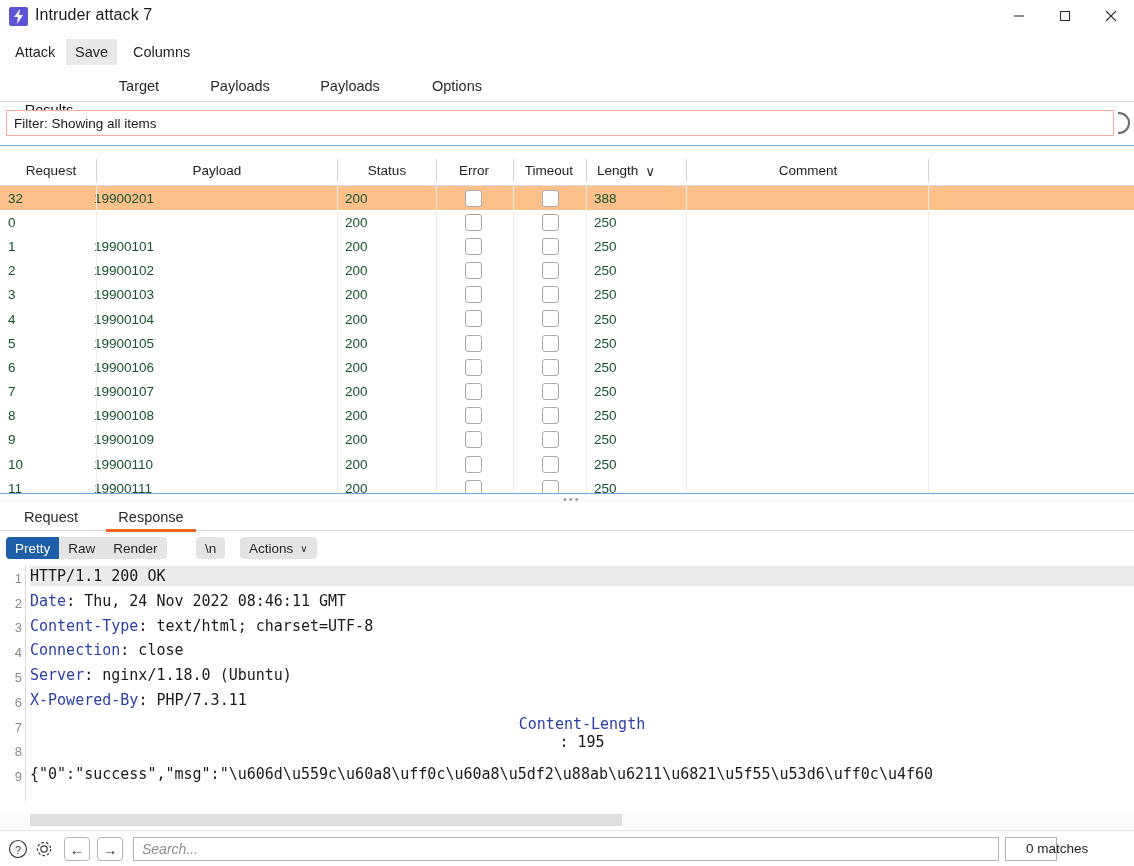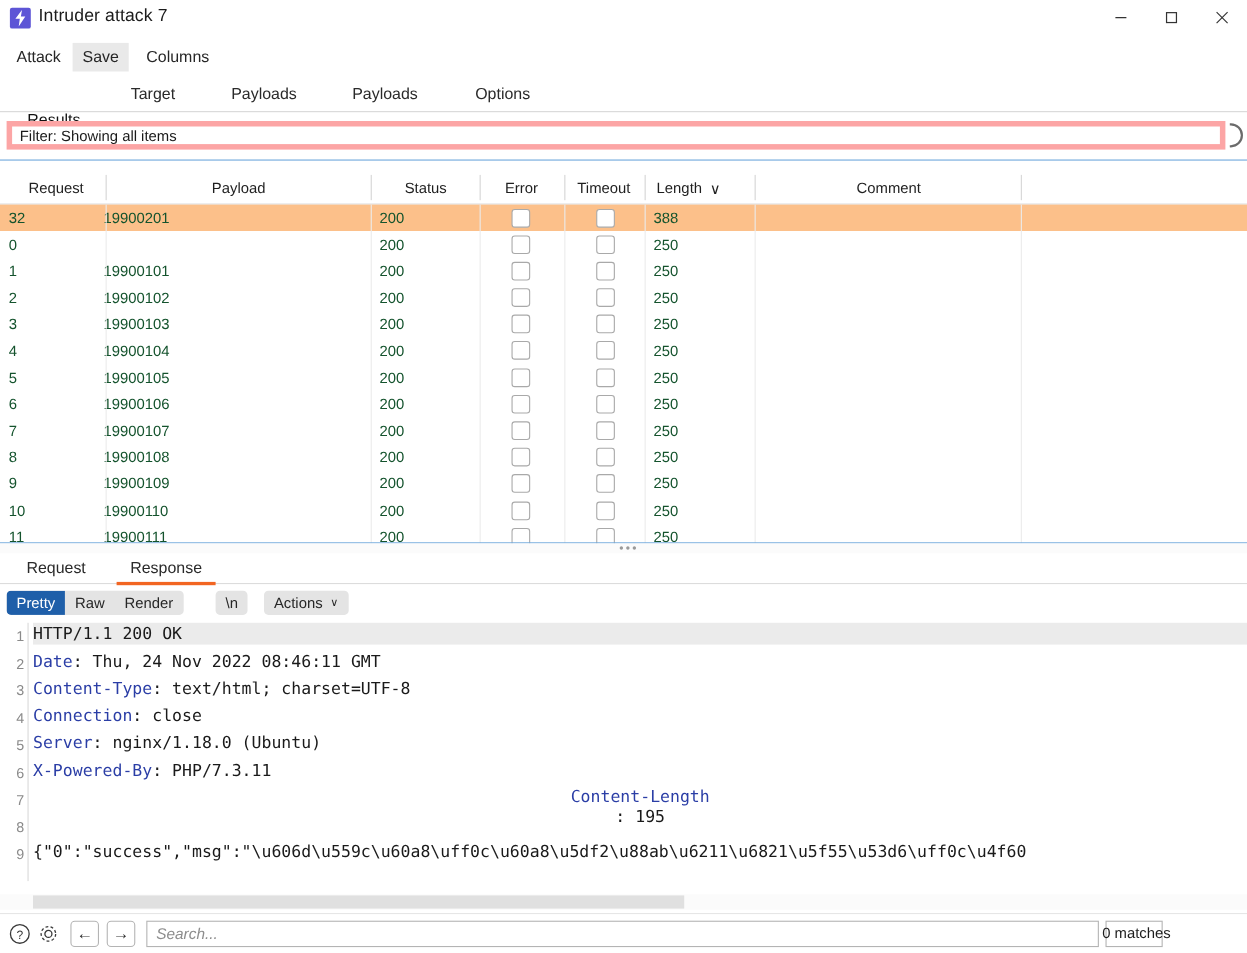--- a/index.html
+++ b/index.html
@@ -62,21 +62,21 @@
   }
   .mtab.active { color: #111; }
   .mtab.active::after {
     content: ""; position: absolute; left: 4px; right: 4px; bottom: -1px;
     height: 3px; background: #f26522;
   }
 
   
   .filterbar {
     position: absolute; left: 6px; top: 110px; width: 1108px; height: 26px;
-    background: #ffffff; border: 5px solid #fca5a5;
+    background: #ffffff; border: 1px solid #fca5a5;
     display: flex; align-items: center; padding-left: 7px;
     font-size: 13.5px; color: #1a1a1a;
   }
   .filter-knob {
     position: absolute; left: 1118px; top: 110px; width: 22px; height: 26px;
     overflow: hidden;
   }
   .filter-knob .circ {
     position: absolute; left: -10px; top: 2px;
     width: 22px; height: 22px; border: 2px solid #6b6b6b; border-radius: 50%;
@@ -216,21 +216,21 @@
     position: absolute; left: 133px; top: 6px; width: 866px; height: 24px;
     border: 1px solid #b4b4b4; background: #fff;
     display: flex; align-items: center; padding-left: 8px;
     font-size: 14px; font-style: italic; color: #8d8d8d;
   }
   .mini-box {
     position: absolute; left: 1005px; top: 6px; width: 52px; height: 24px;
     border: 1px solid #b4b4b4; background: #fff;
   }
   .matches {
-    position: absolute; left: 1002px; top: 10px;
+    position: absolute; left: 1026px; top: 10px;
     font-size: 13.5px; color: #1d1d1d; white-space: nowrap;
   }
 </style>
 </head>
 <body>
 
 <div class="app">
 
   <div class="titlebar">
     <div class="title-icon">

